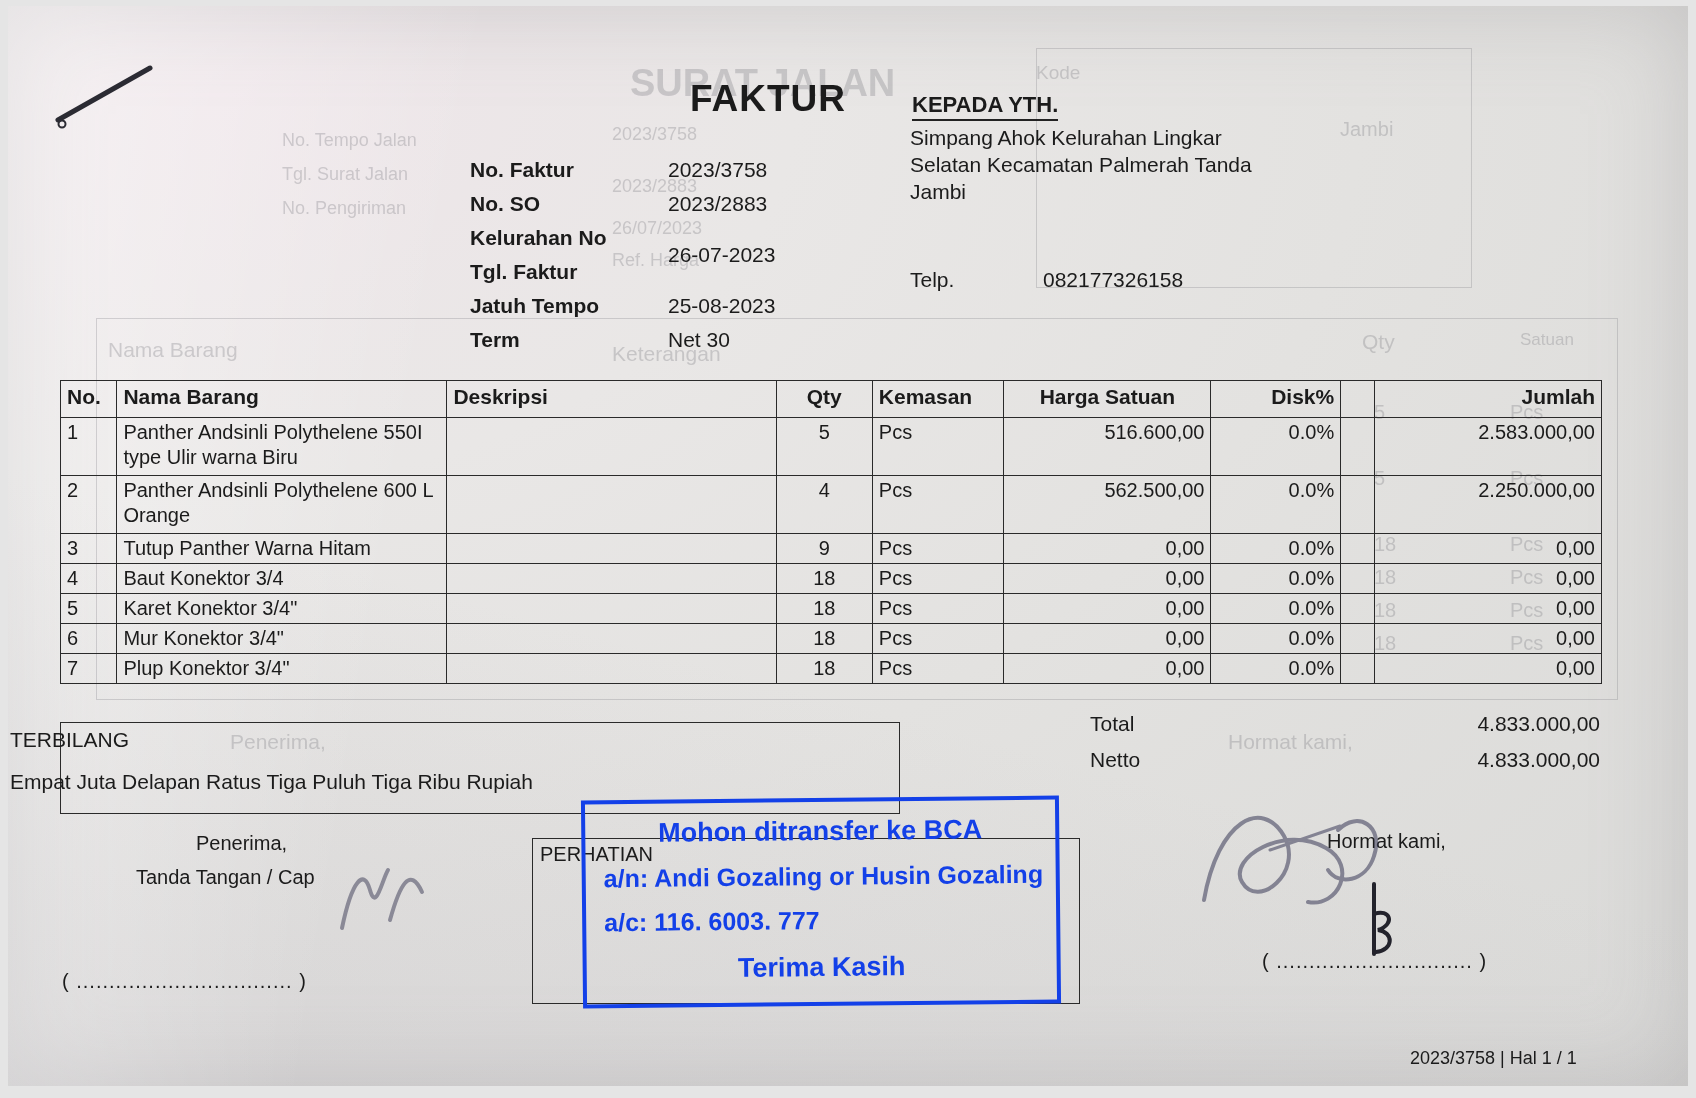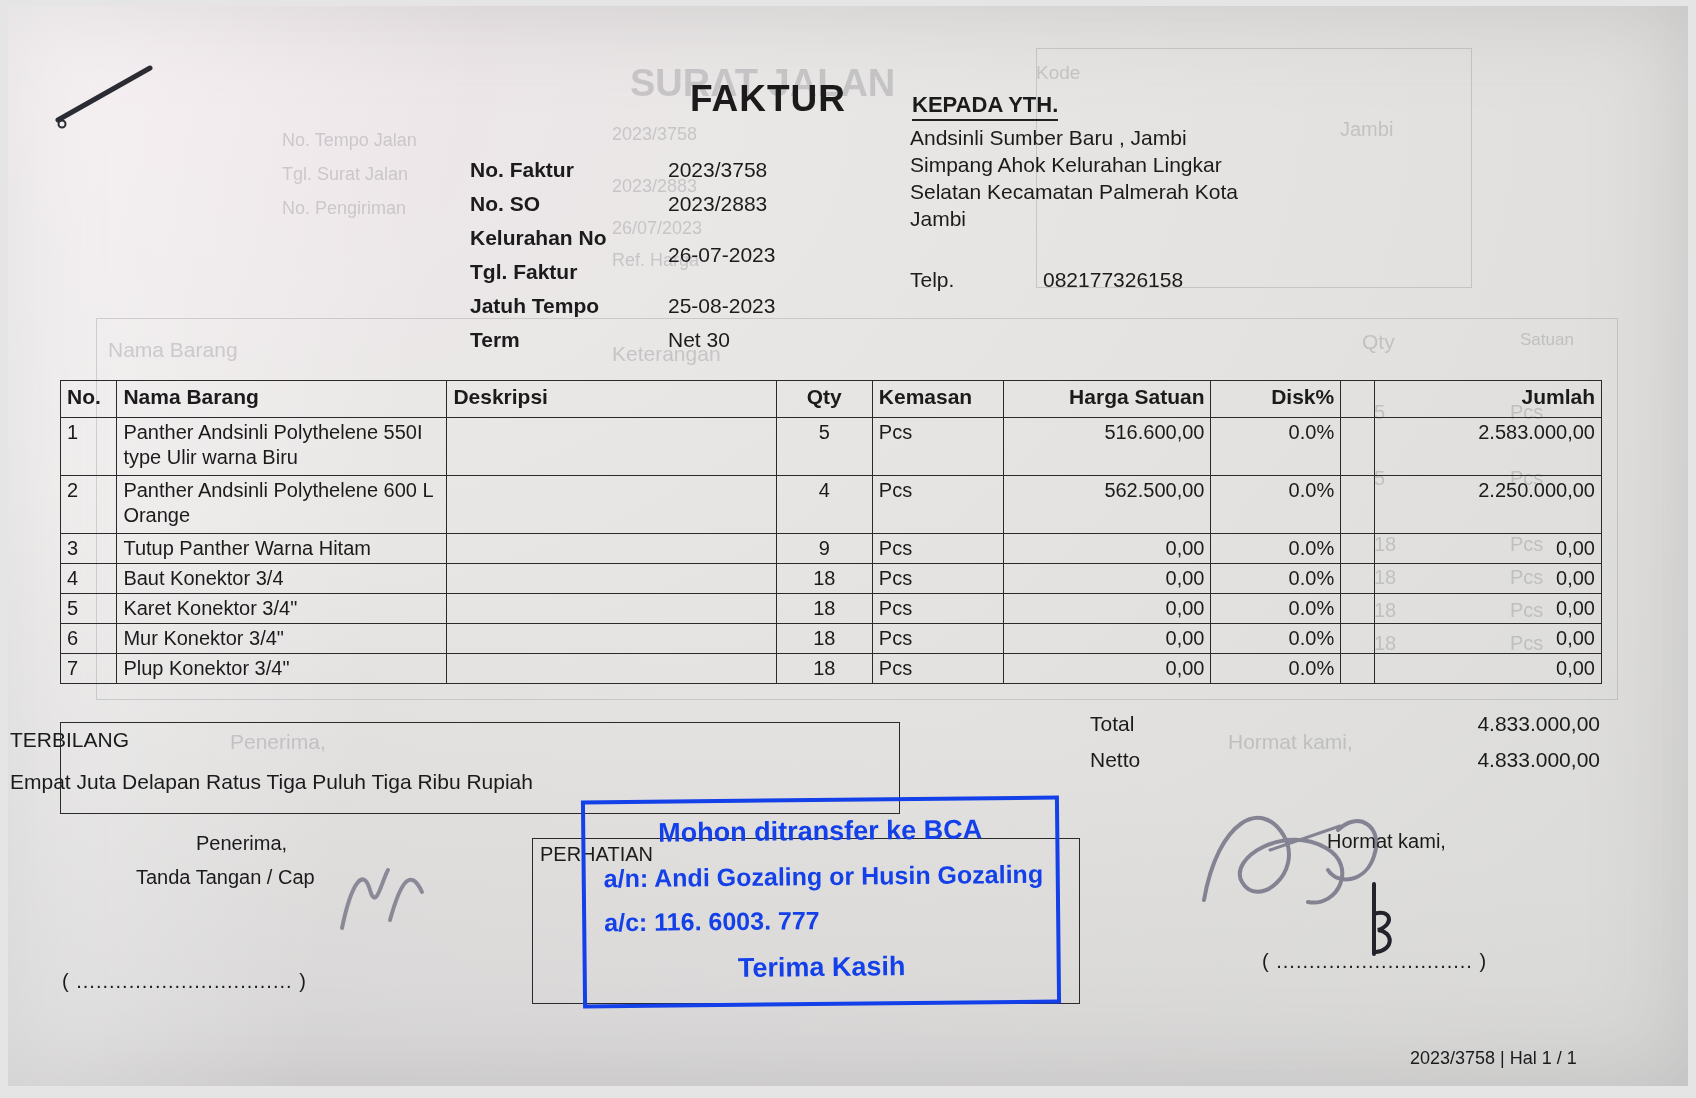--- a/index.html
+++ b/index.html
@@ -127,21 +127,21 @@
     font-size: 21px;
     height: 30px;
     padding-top: 3px;
     padding-bottom: 3px;
   }
   .c-no    { width: 44px;  text-align: left; }
   .c-nama  { width: 330px; text-align: left; }
   .c-desk  { width: 330px; text-align: left; }
   .c-qty   { width: 86px;  text-align: center; }
   .c-kem   { width: 120px; text-align: left; }
-  .c-harga { width: 200px; text-align: right; }
+  .c-harga { width: 200px; }
   .c-disk  { width: 120px; text-align: right; }
   .c-blank { width: 22px; }
   .c-jml   { width: 220px; text-align: right; }
   td.c-harga, td.c-disk, td.c-jml { text-align: right; }
 
   .terbilang-box {
     position: absolute;
     left: 60px;
     top: 722px;
     width: 840px;
@@ -249,23 +249,22 @@
   <div class="ghost" style="left:1510px; top:396px; font-size:20px; line-height:33px;">
     Pcs<br>&nbsp;<br>Pcs<br>&nbsp;<br>Pcs<br>Pcs<br>Pcs<br>Pcs
   </div>
 
   <div class="doc">
 
     <div class="title">FAKTUR</div>
     <div class="kepada-label">KEPADA YTH.</div>
 
     <div class="addr">
-      <div>Andsinli Sumber Baru , Jambi</div>
       <div>Simpang Ahok Kelurahan Lingkar</div>
-      <div>Selatan Kecamatan Palmerah Kota</div>
+      <div>Selatan Kecamatan Palmerah Tanda</div>
       <div>Jambi</div>
     </div>
     <div class="telp-label">Telp.</div>
     <div class="telp-value">082177326158</div>
 
     <div class="meta-label" style="top:158px;">No. Faktur</div>
     <div class="meta-value" style="top:158px;">2023/3758</div>
     <div class="meta-label" style="top:192px;">No. SO</div>
     <div class="meta-value" style="top:192px;">2023/2883</div>
     <div class="meta-label" style="top:226px;">Kelurahan No</div>

